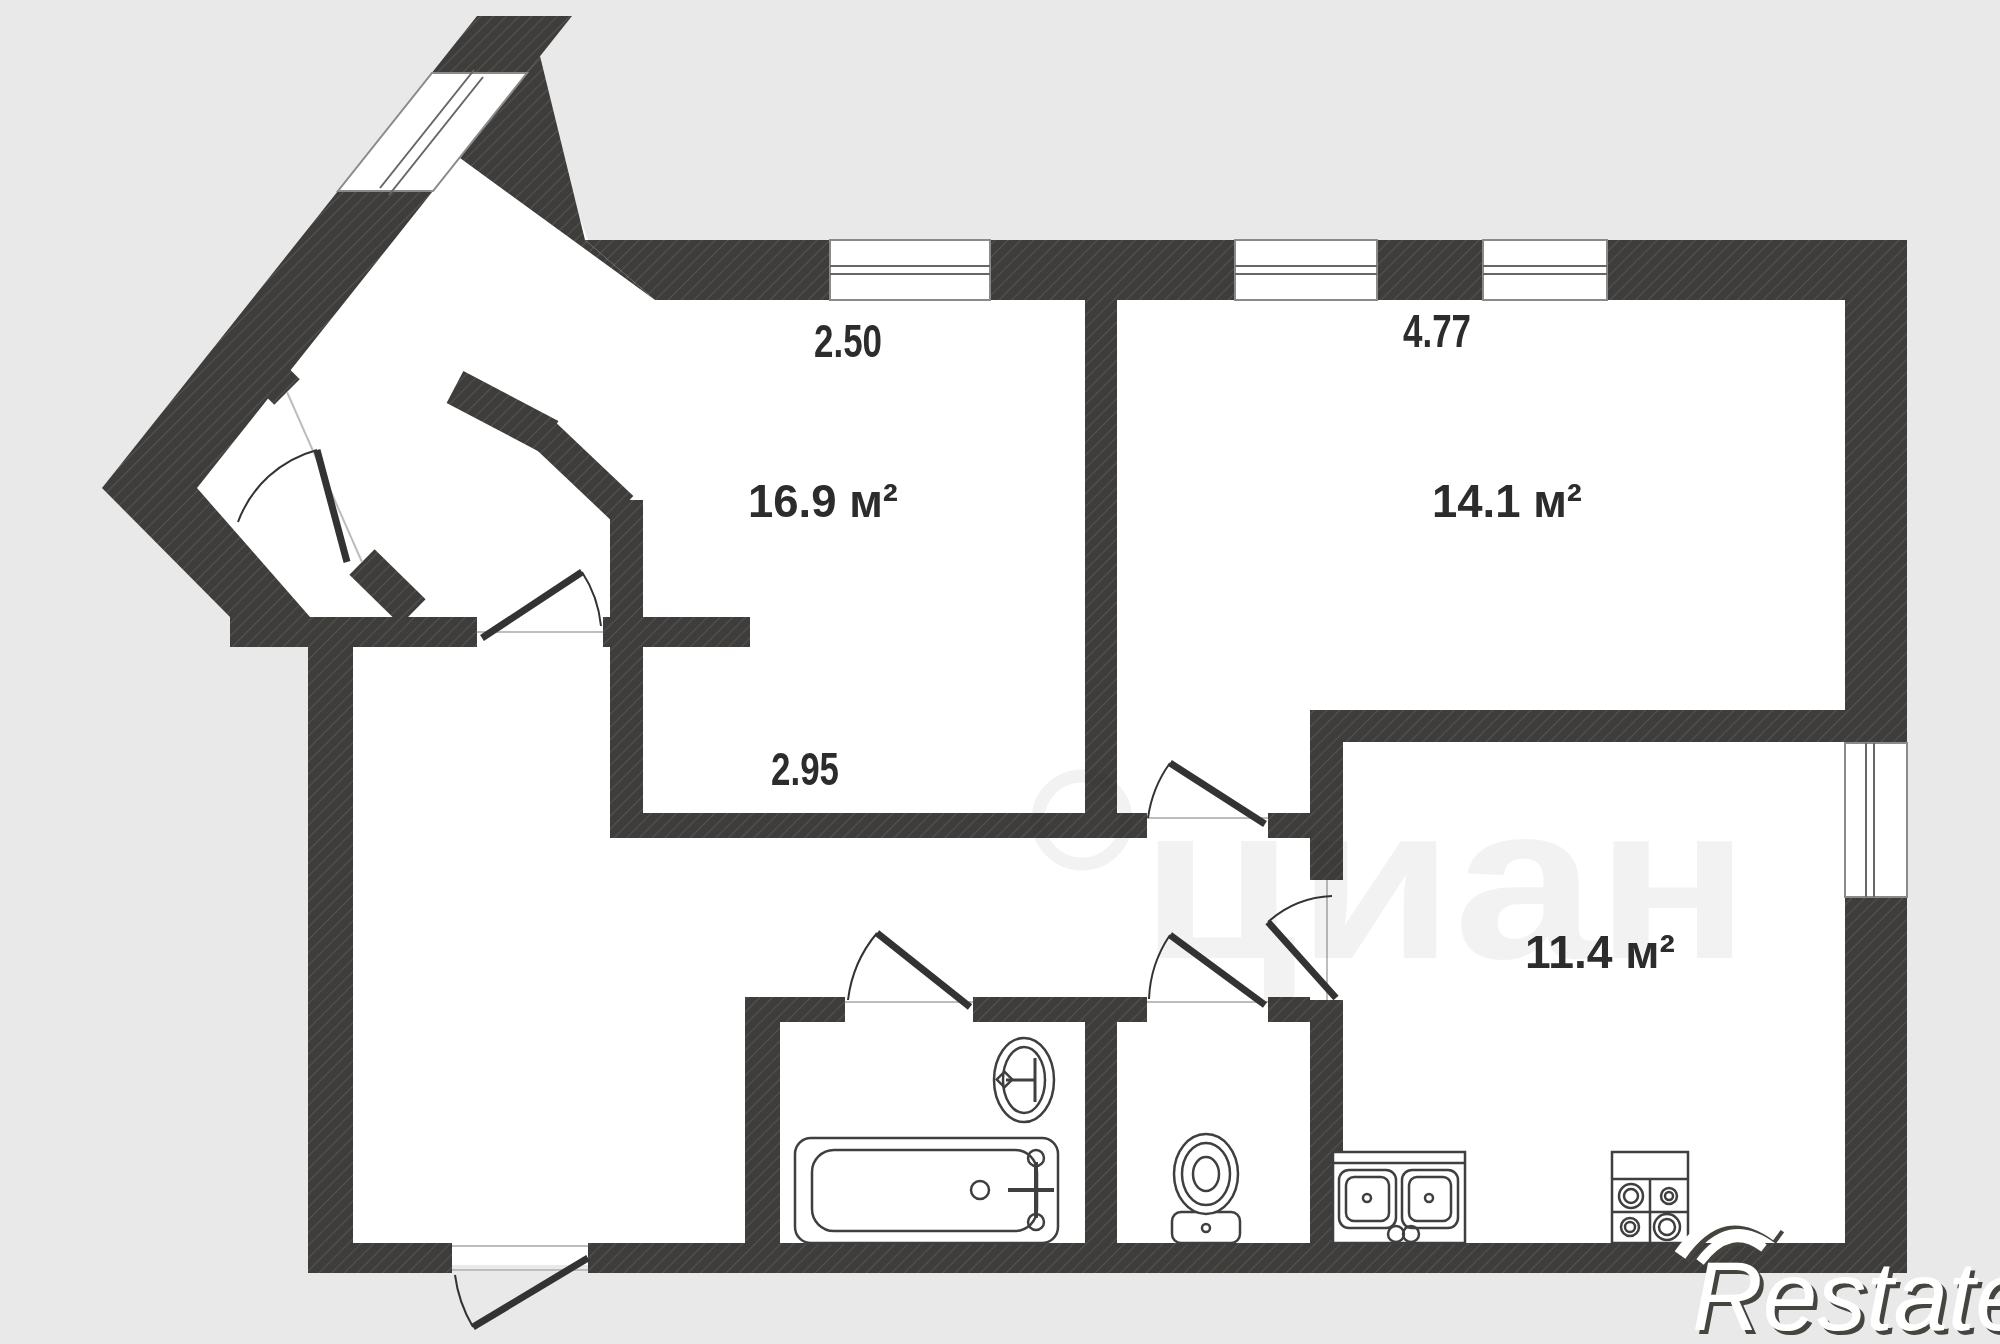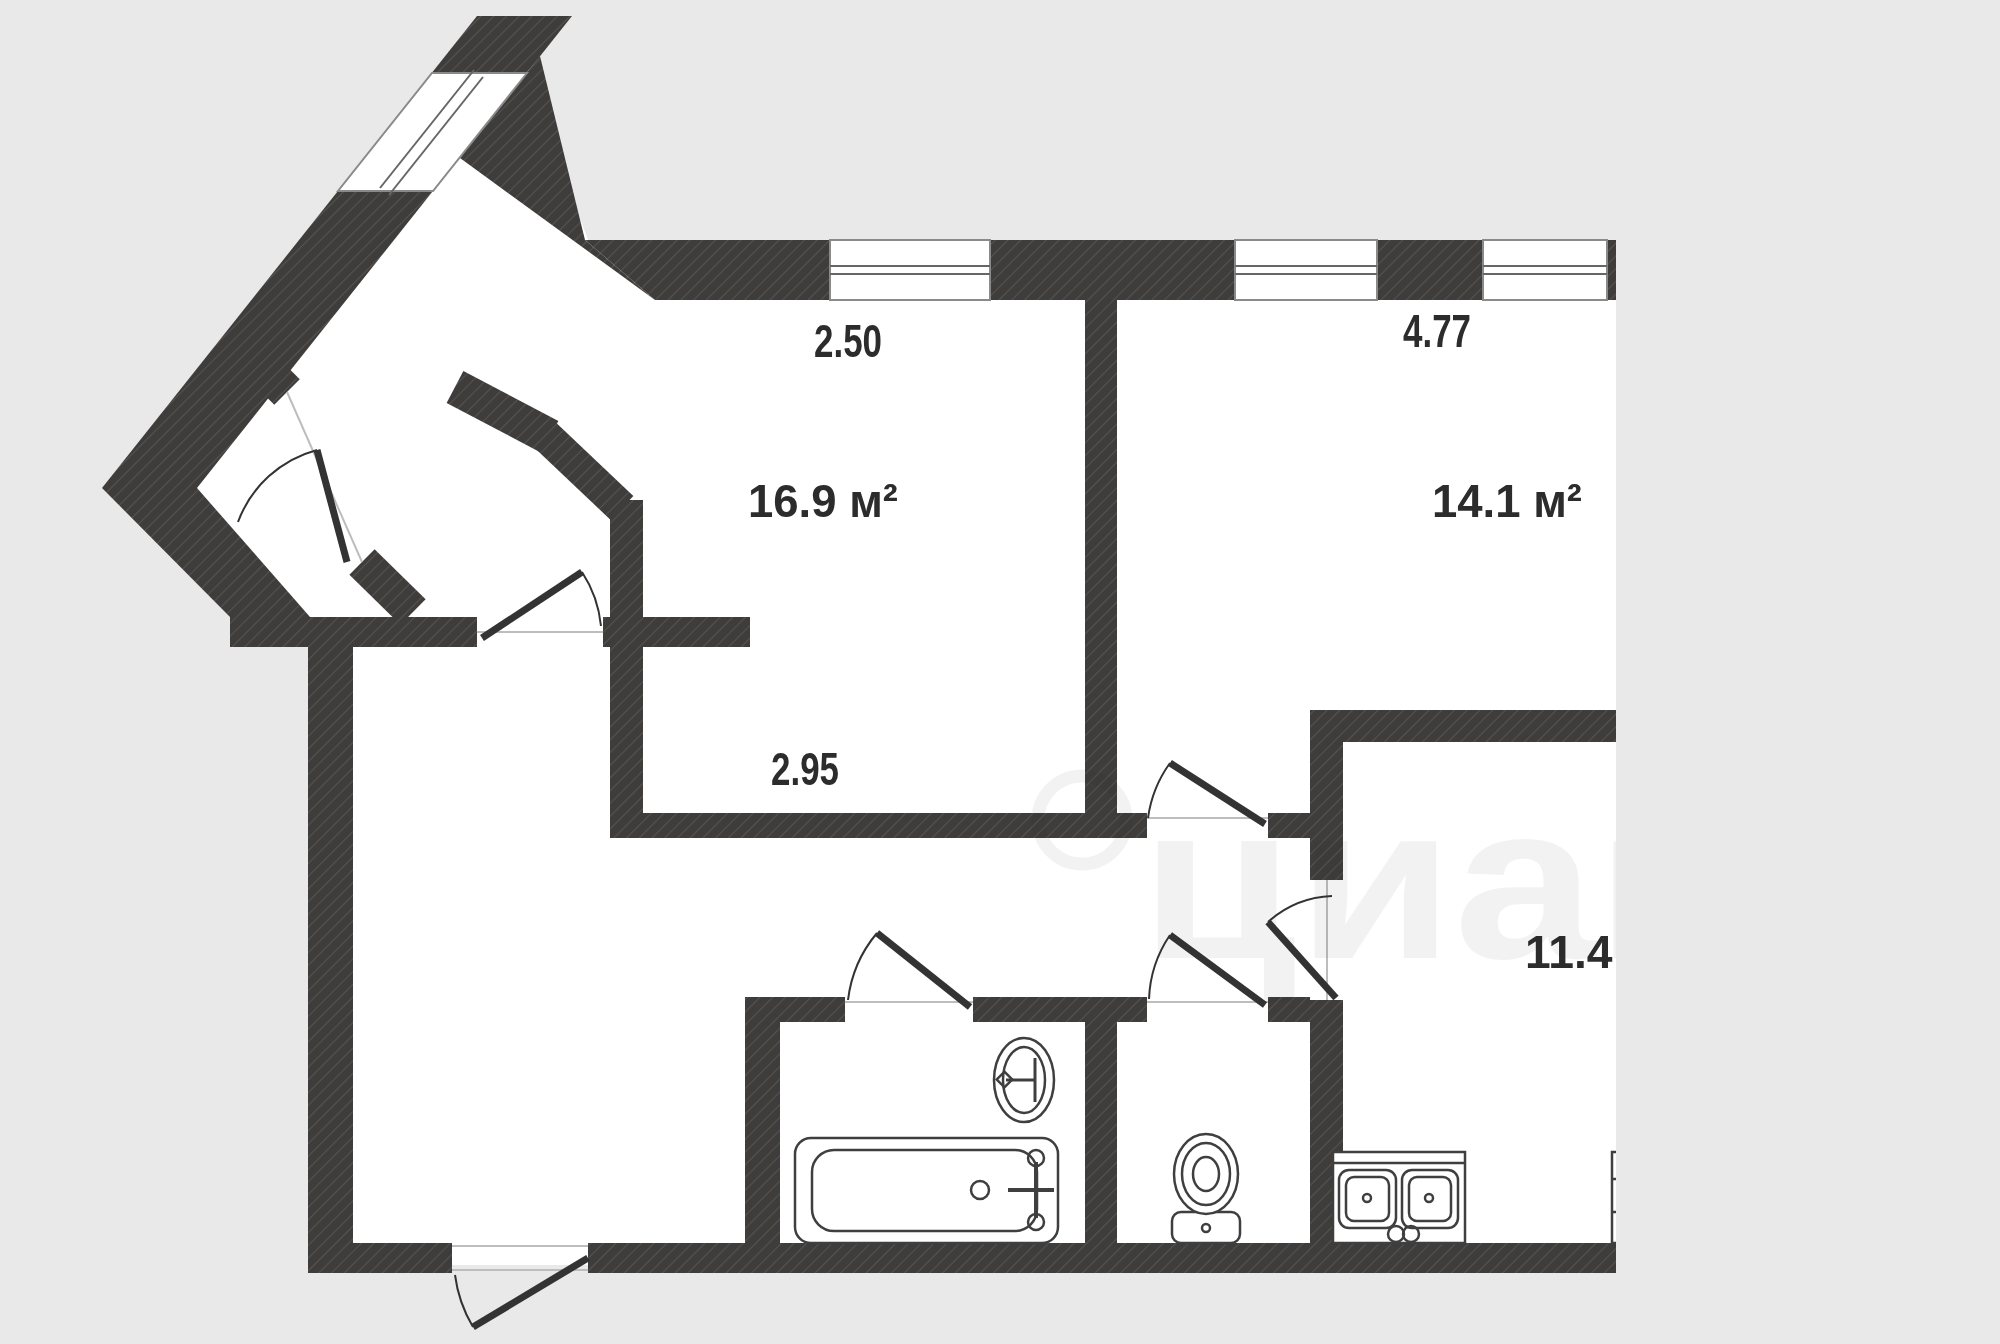--- a/index.html
+++ b/index.html
@@ -1,16 +1,16 @@
 <!DOCTYPE html>
 <html><head>
 <meta charset="utf-8">
 <style>
   html,body{margin:0;padding:0;background:#e9e9e9;}
-  .stage{position:relative;width:1616px;height:1344px;background:#f9a8d4;overflow:hidden;
+  .stage{position:relative;width:2000px;height:1344px;background:#f9a8d4;overflow:hidden;
          font-family:"Liberation Sans", sans-serif;}
   svg{position:absolute;left:0;top:0;}
   text{font-family:"Liberation Sans", sans-serif;}
   .dim-label{font-weight:700;font-size:46px;fill:#2c2c2c;}
   .area-label{font-weight:700;font-size:47px;fill:#2c2c2c;}
   .wm-text{font-weight:700;font-size:220px;fill:#222;}
   .brand{font-style:italic;font-size:98px;font-weight:400;}
 </style>
 </head>
 <body>

